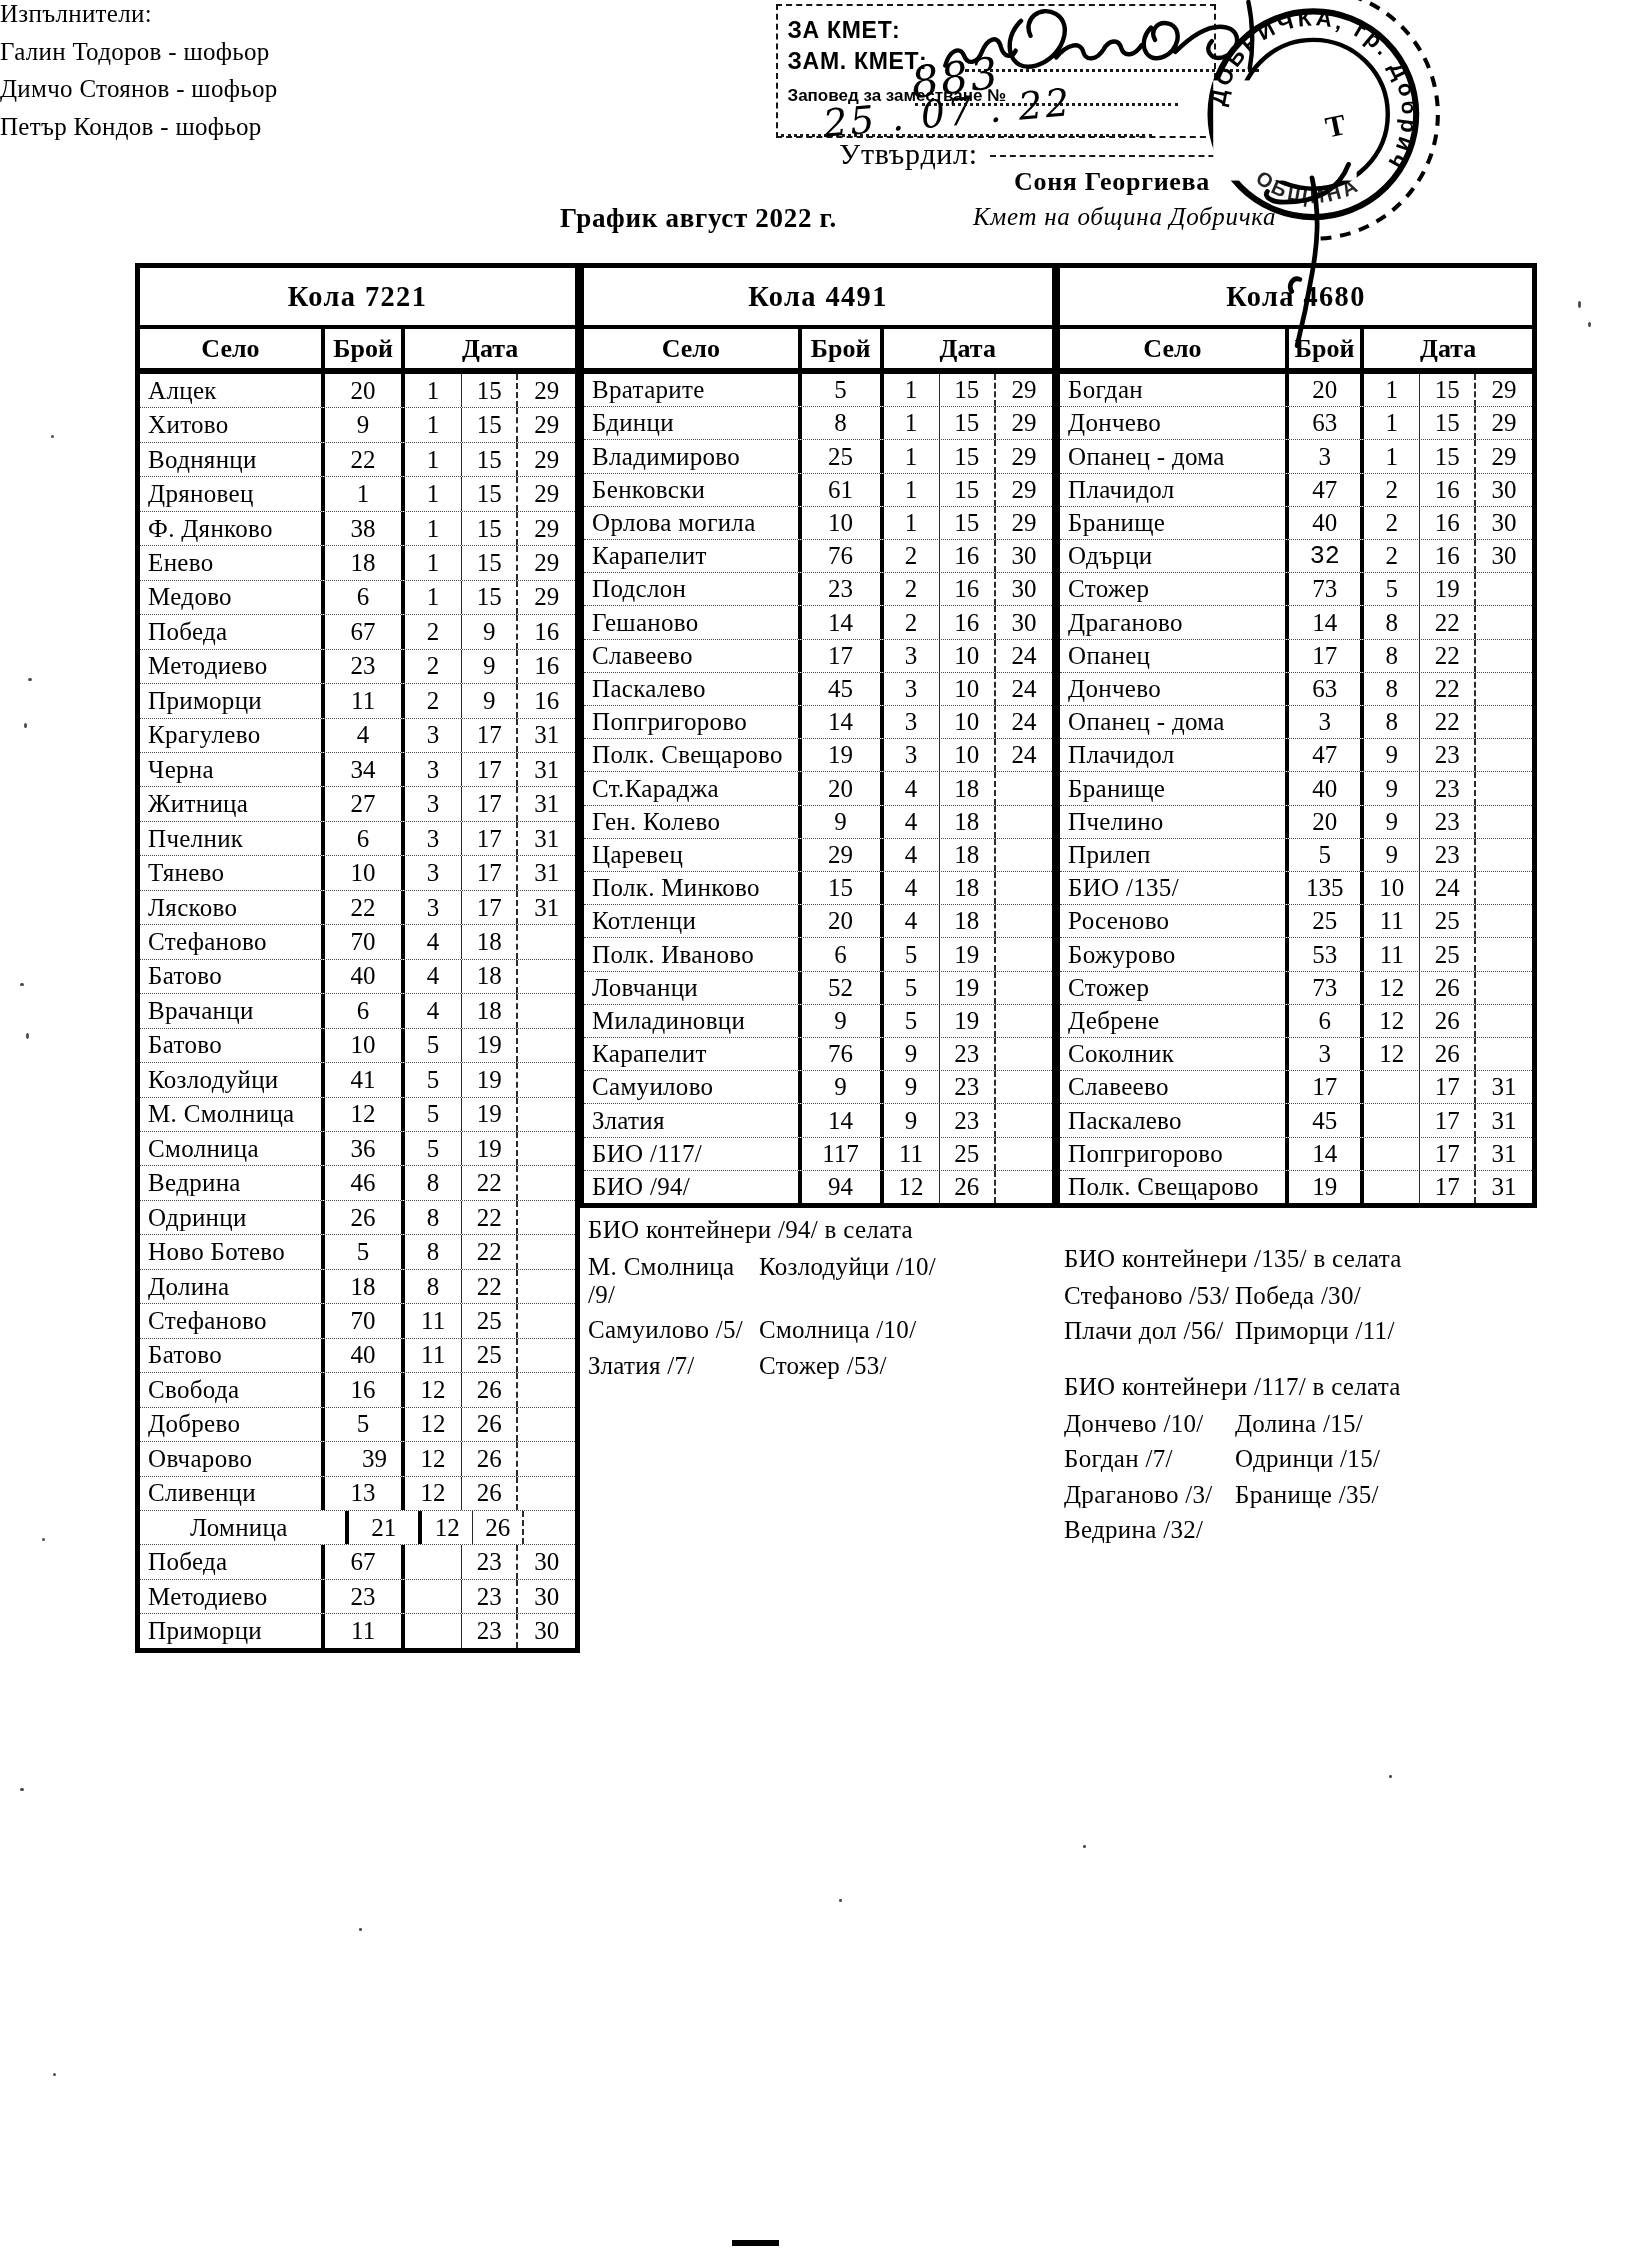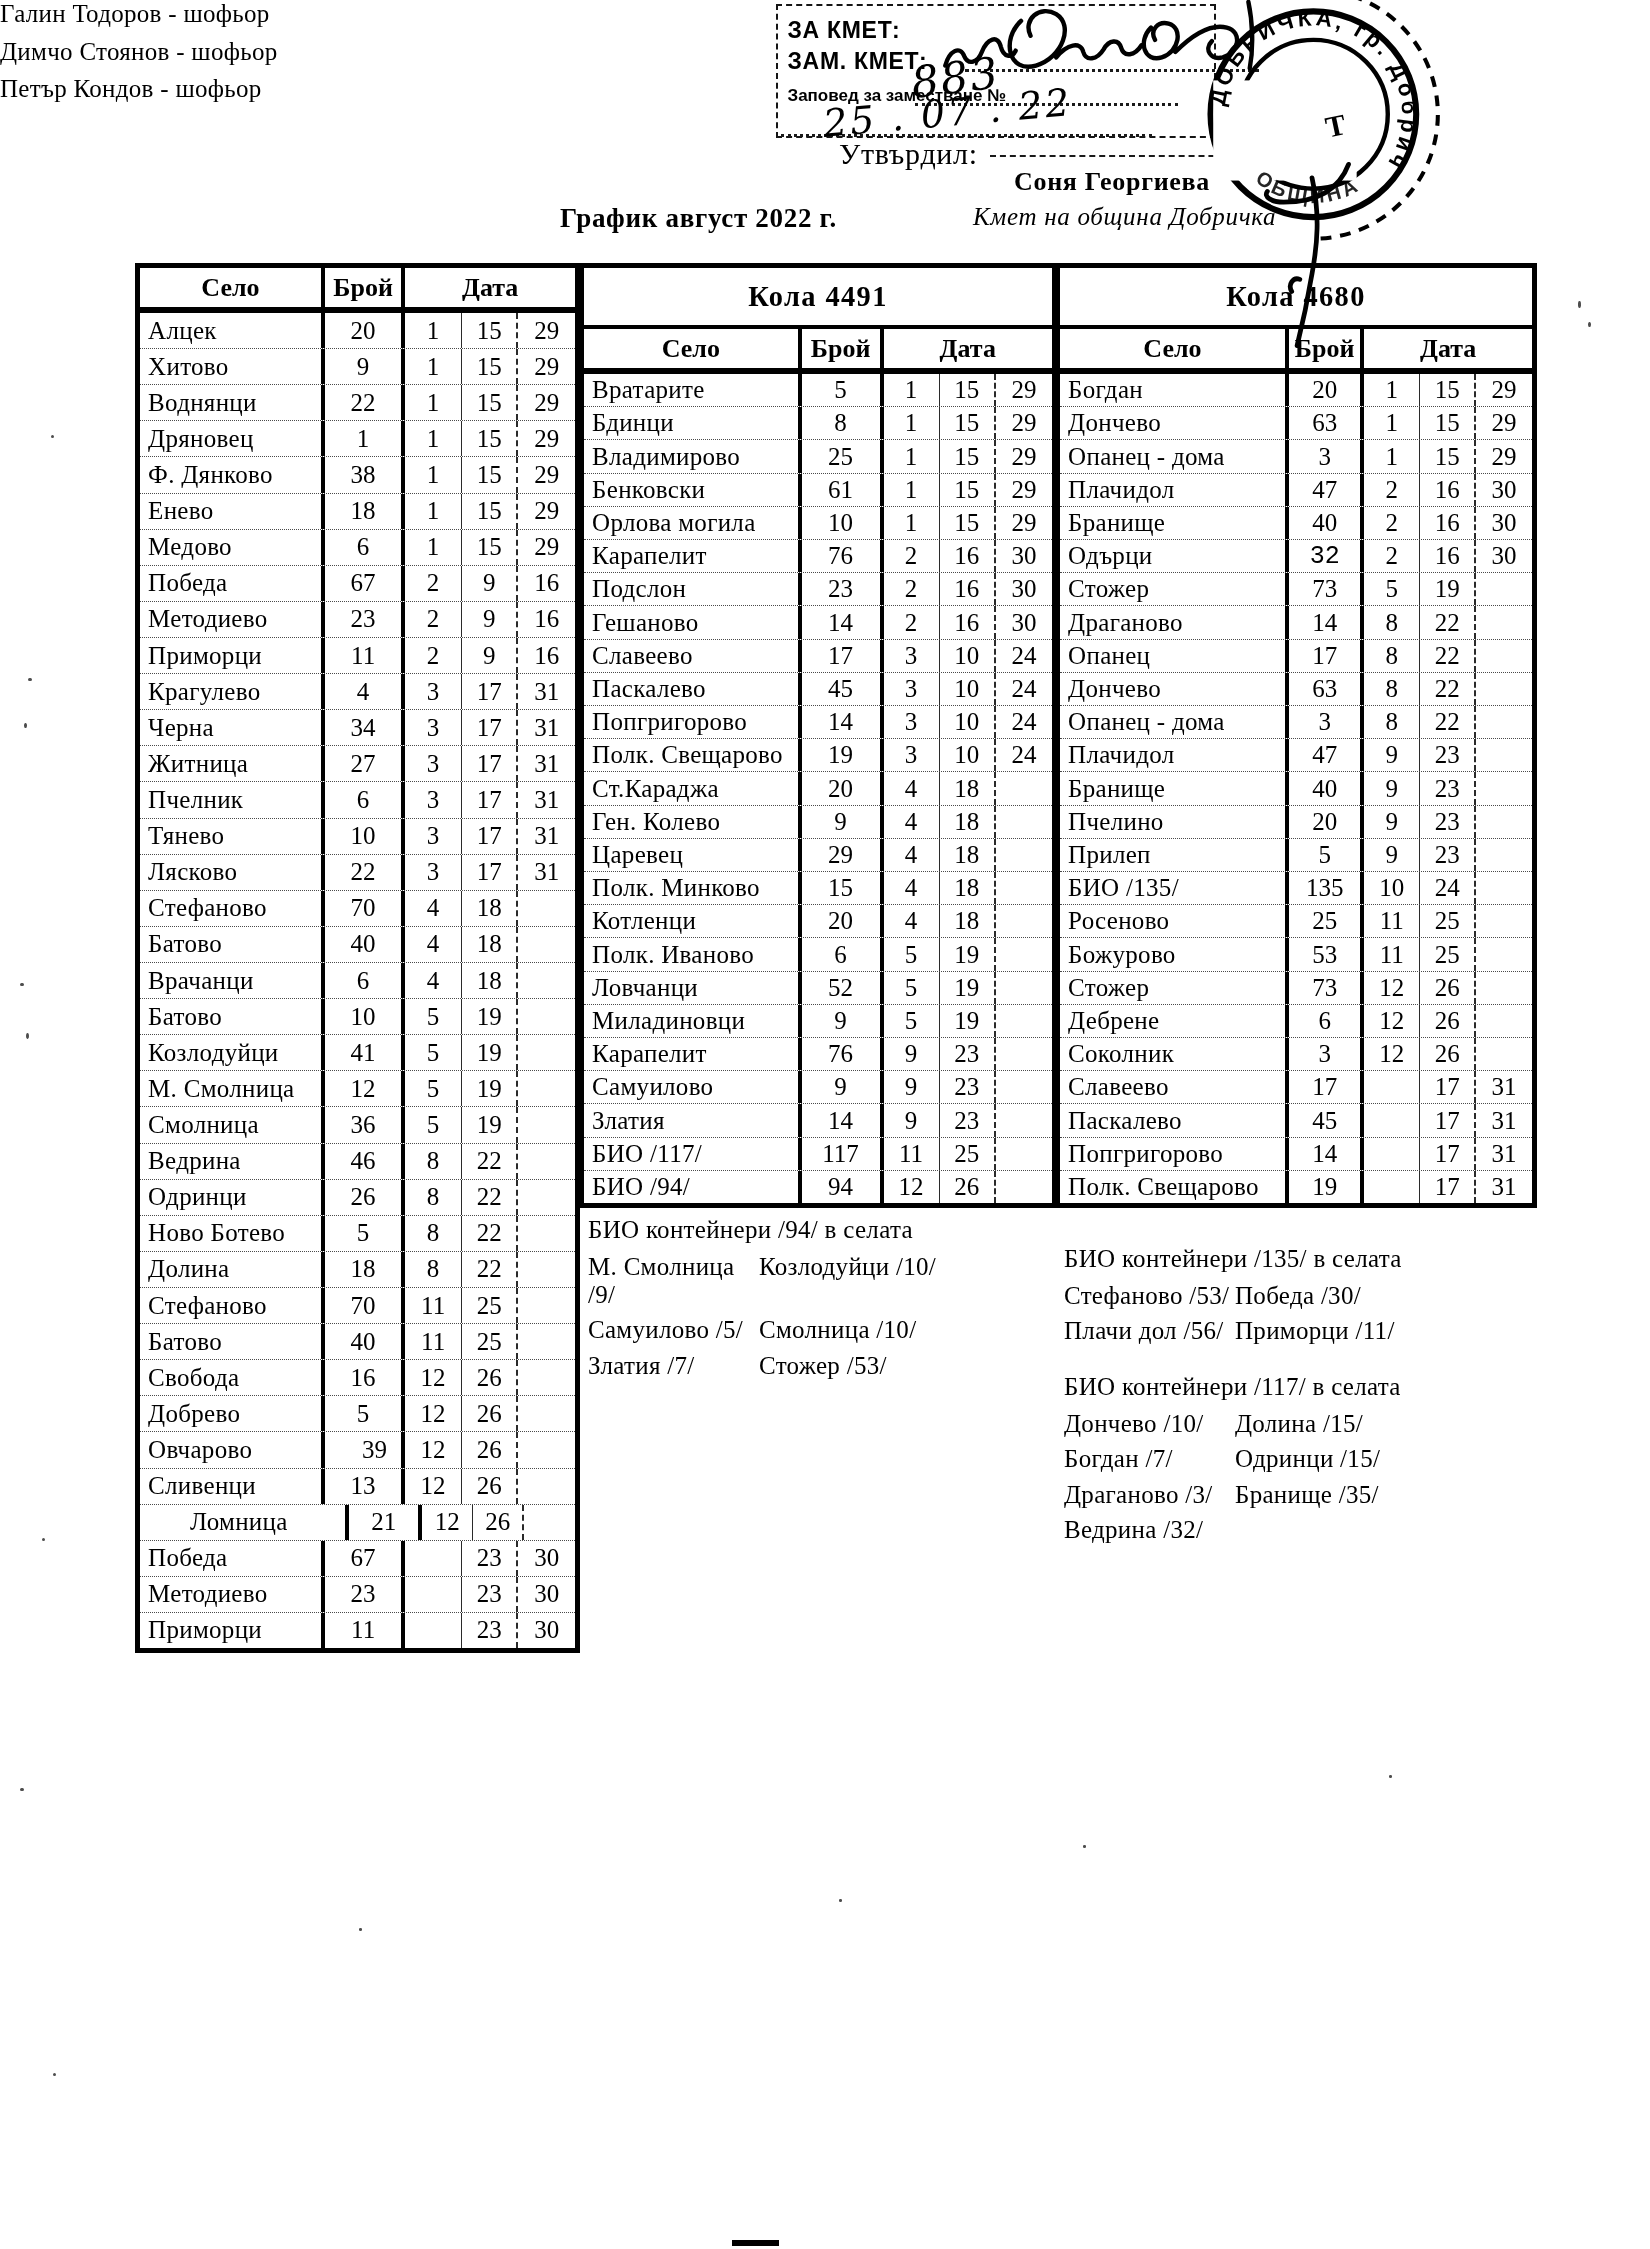--- a/index.html
+++ b/index.html
@@ -104,20 +104,21 @@
     <text x="1346" y="140" font-family="DejaVu Serif, serif" font-style="italic" font-size="64" letter-spacing="3" transform="rotate(-7 1380 120)">883</text>
 
     <text x="1216" y="194" font-family="DejaVu Serif, serif" font-style="italic" font-size="56" letter-spacing="4" transform="rotate(-5 1300 180)">25 . 07 . 22</text>
 
     <path fill="none" stroke="#000" stroke-width="7" stroke-linecap="round" d="M1992,242 C1976,284 1938,298 1896,298 C1878,298 1866,290 1872,282
          M1938,262 C1950,316 1946,360 1938,404 C1932,440 1924,478 1916,510
          M1908,430 C1902,420 1910,408 1920,412"></path>
   </svg>
 
   <div class="vt" id="vt0" style="left:135px;top:263px;width:445px;height:1390px">
+      <div class="t-band">Кола 7221</div>
       <div class="t-cols">
         <span class="h-v" style="width: 42.5%;">Село</span>
         <span class="h-n" style="width: 18.5%;">Брой</span>
         <span class="h-d" style="width: 39%;">Дата</span>
       </div>
       <div class="t-body">
         <div class="t-row">
           <span class="c-v" style="width: 42.5%;">Алцек</span>
           <span class="c-n" style="width: 18.5%;">20</span>
           <span class="c-d c-d1" style="width: 13%;">1</span>
@@ -789,20 +790,21 @@
         <span class="n-left">Драганово /3/</span>
         <span>Бранище /35/</span>
       </div>
       <div class="n-pair">
         <span class="n-left">Ведрина /32/</span>
         <span></span>
       </div>
     </div>
 
   <div id="executors">
+      <div>Изпълнители:</div>
       <div>Галин Тодоров - шофьор</div>
       <div>Димчо Стоянов - шофьор</div>
       <div>Петър Кондов - шофьор</div>
     </div>
 
   <div class="speck" style="left:51px;top:435px;width:3.4px;height:3.4px"></div>
   <div class="speck" style="left:28.4px;top:678px;width:3.4px;height:3.4px"></div>
   <div class="speck" style="left:24.4px;top:723px;width:2.7px;height:5.4px"></div>
   <div class="speck" style="left:20.3px;top:983px;width:3.4px;height:3.4px"></div>
   <div class="speck" style="left:26px;top:1033px;width:2.7px;height:6.1px"></div>

